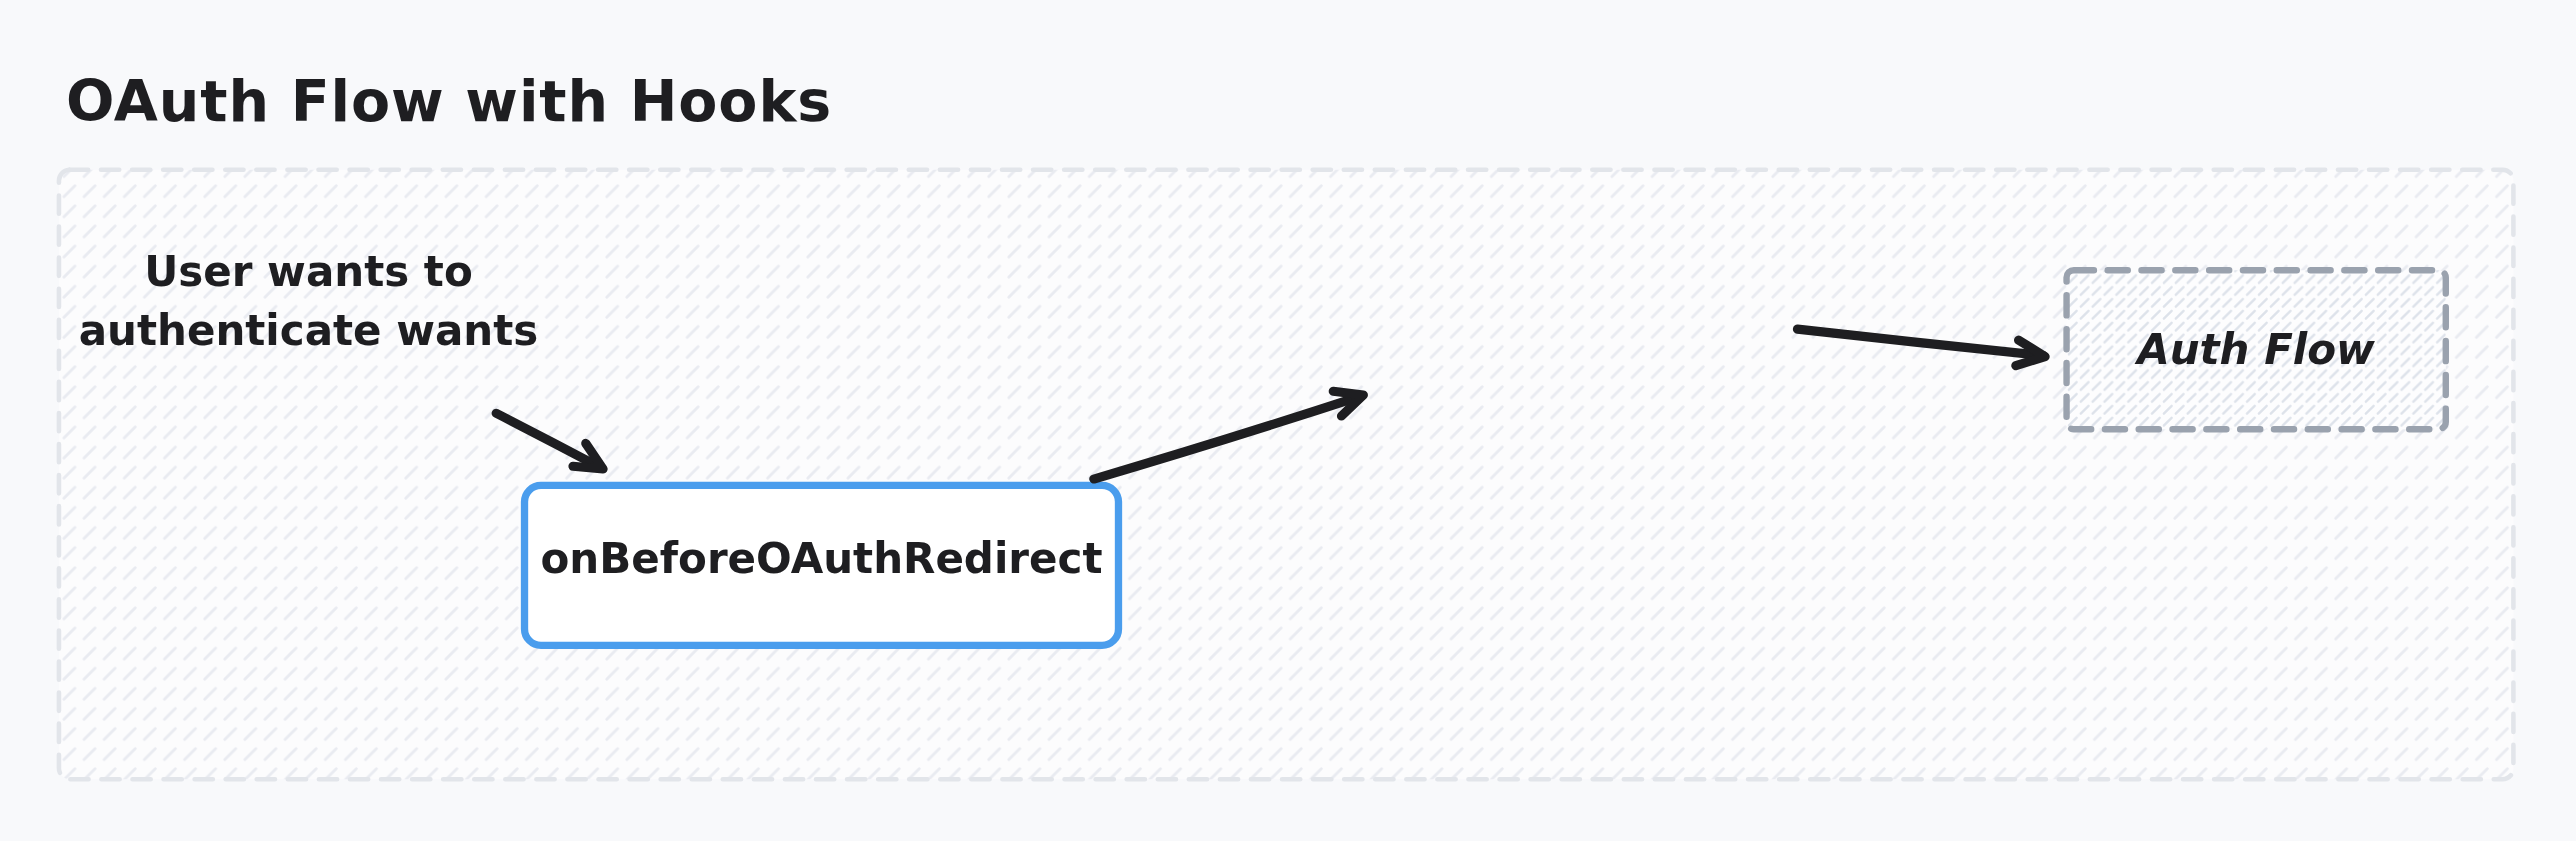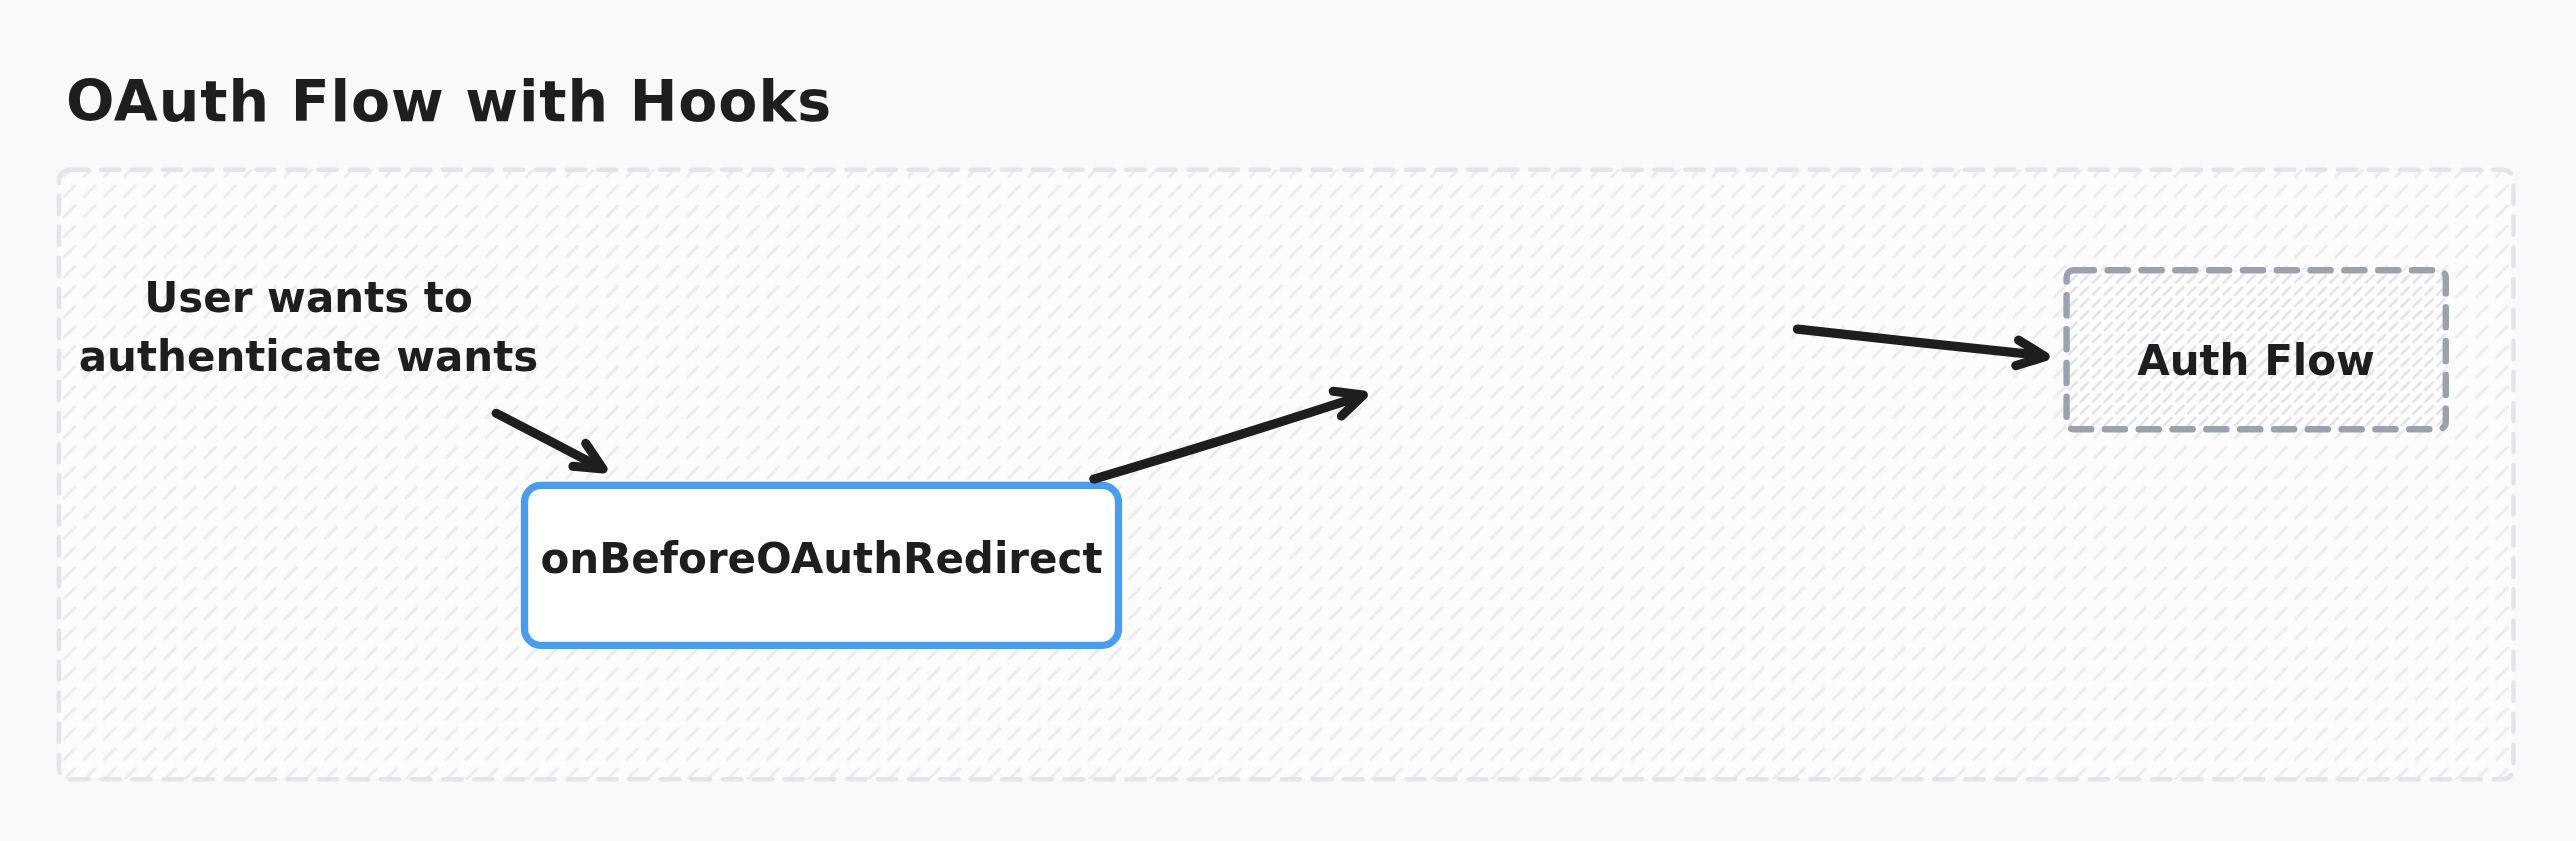--- a/index.html
+++ b/index.html
@@ -47,21 +47,21 @@
     position: absolute;
     display: flex;
     align-items: center;
     justify-content: center;
     font-size: 42px;
     font-weight: 700;
     color: #1e1e21;
     white-space: nowrap;
   }
   .label-hook  { left: 521px; top: 482px; width: 601px; height: 153px; }
-  .label-auth  { left: 2063px; top: 278px; width: 386px; height: 165px; }
+  .label-auth  { left: 2063px; top: 267px; width: 386px; height: 165px; font-style: italic; }
 </style>
 </head>
 <body>
 
 <div class="stage">
 
   <h1 class="page-title">OAuth Flow with Hooks</h1>
 
   <svg class="gfx" viewBox="0 0 2819 921">
     <defs>
@@ -92,21 +92,21 @@
       <path d="M 1197 524 Q 1340 482 1490 433"></path>
       <path d="M 1459 428 L 1492 432 L 1468 455"></path>
     </g>
 
     <g stroke="#1e1e21" stroke-width="10" stroke-linecap="round" stroke-linejoin="round" fill="none">
       <path d="M 1967 360 Q 2100 375 2236 389"></path>
       <path d="M 2209 372 L 2238 390 L 2206 400"></path>
     </g>
   </svg>
 
-  <div class="float-text" style="left:71px; top:242px;margin-top:26px;">
+  <div class="float-text" style="left:71px; top:242px;">
     <span>User wants to</span>
     <span>authenticate wants</span>
   </div>
 
 
   <div class="node-label label-hook">onBeforeOAuthRedirect</div>
 
   <div class="node-label label-auth">Auth Flow</div>
 
 </div>

